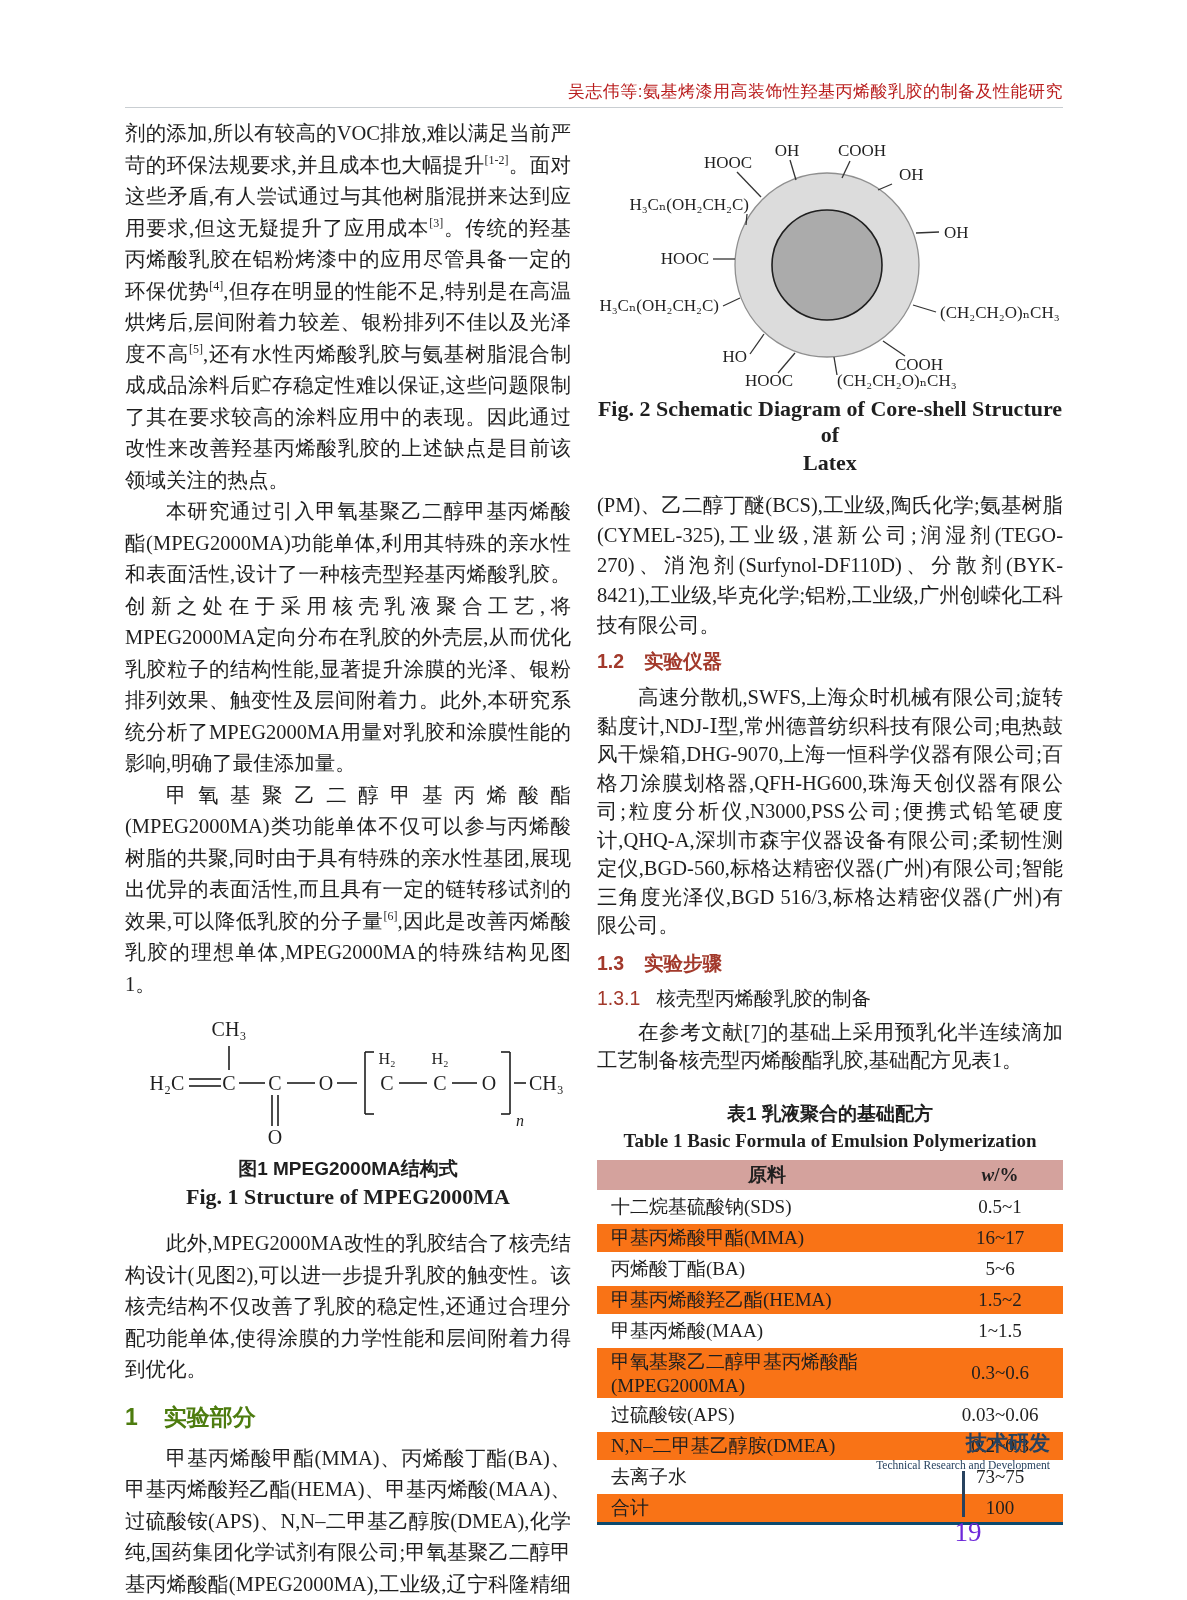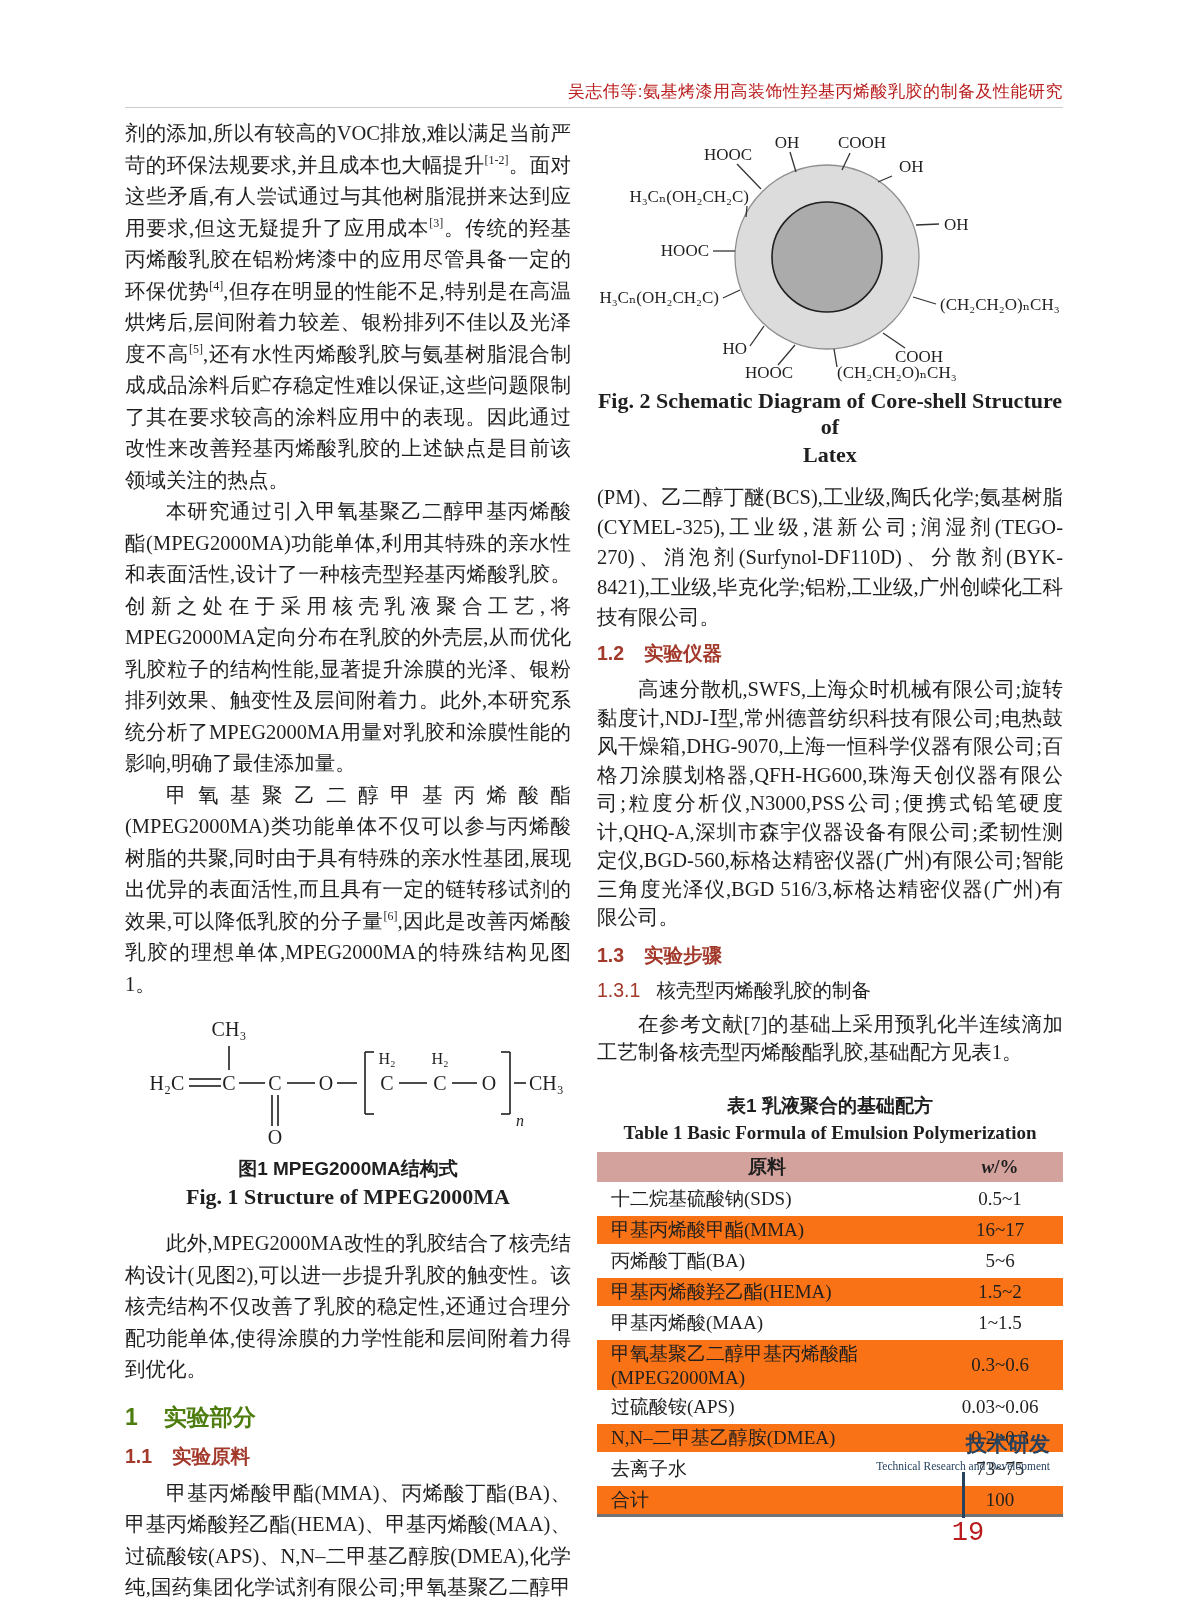--- a/index.html
+++ b/index.html
@@ -4,21 +4,21 @@
 <style>
   html,body{margin:0;padding:0;background:#ffffff;}
   .page{position:relative;width:1187px;height:1600px;background:#ffffff;overflow:hidden;
         font-family:"Liberation Serif","DejaVu Serif",serif;color:#1f1f1f;}
   
   .running-head{position:absolute;top:80px;left:125px;width:938px;text-align:right;
         font-family:"Liberation Sans","DejaVu Sans",sans-serif;font-size:17px;color:#b91c1c;letter-spacing:.5px;}
   .head-rule{position:absolute;top:107px;left:125px;width:938px;height:1px;background:#c9ced2;}
   
   .col-left{position:absolute;left:125px;top:118px;width:446px;}
-  .col-right{position:absolute;left:597px;top:120px;width:466px;}
+  .col-right{position:absolute;left:597px;top:128px;width:466px;}
   p.body{font-size:20.5px;line-height:31.5px;text-align:justify;margin:0;}
   .col-right p.body{line-height:30px;}
   p.tight{line-height:28.5px !important;}
   .indent{text-indent:2em;}
   sup.ref{font-size:12px;vertical-align:super;line-height:0;}
   
   .h1{font-family:"Liberation Sans","DejaVu Sans",sans-serif;font-weight:bold;font-size:23px;
       color:#4d7c0f;margin:16px 0 10px 0;}
   .h1 .num{margin-right:26px;}
   .h2{font-family:"Liberation Sans","DejaVu Sans",sans-serif;font-weight:bold;font-size:19.5px;
@@ -30,35 +30,35 @@
   
   .figure{margin:0;}
   .fig-cap-cn{text-align:center;font-family:"Liberation Sans","DejaVu Sans",sans-serif;
       font-weight:bold;font-size:19px;margin-top:4px;}
   .fig-cap-en{text-align:center;font-weight:bold;font-size:22px;margin-top:2px;}
   svg text{font-family:"Liberation Serif","DejaVu Serif",serif;fill:#1f1f1f;}
   
   .tbl-title-cn{text-align:center;font-family:"Liberation Sans","DejaVu Sans",sans-serif;
       font-weight:bold;font-size:19px;margin-top:26px;}
   .tbl-title-en{text-align:center;font-weight:bold;font-size:19px;margin-top:3px;}
-  .tbl{margin-top:8px;font-size:19px;border-bottom:3px solid #737373;}
+  .tbl{margin-top:8px;font-size:19px;border-bottom:3px solid #0c4a6e;}
   .t-row{display:flex;margin-bottom:3px;align-items:center;min-height:26px;padding:1px 0;}
   .t-row .c1{width:73%;padding-left:14px;box-sizing:border-box;text-align:left;}
   .t-row .c2{width:27%;text-align:center;}
   .t-head{background:#d4a29d;min-height:28px;}
   .t-head .c1{text-align:center;padding-left:0;font-family:"Liberation Sans","DejaVu Sans",sans-serif;font-weight:bold;}
   .t-head .c2{font-weight:bold;}
   .pink{background:#f97316;}
   
   .footer{position:absolute;right:127px;bottom:52px;display:flex;align-items:center;flex-direction:column;}
   .footer-txt{text-align:right;margin-right:10px;}
   .footer-cn{font-family:"Liberation Sans","DejaVu Sans",sans-serif;font-weight:bold;font-size:21px;color:#27425f;}
   .footer-en{font-size:11.5px;color:#27425f;margin-top:2px;}
   .footer-bar{width:3px;height:46px;background:#27425f;margin-right:9px;}
-  .footer-page{font-size:27px;color:#b91c1c;font-family:Liberation Mono, monospace;}
+  .footer-page{font-size:27px;color:#6d28d9;}
 </style>
 </head>
 <body>
 
 <div class="page">
 
   <div class="running-head">吴志伟等:氨基烤漆用高装饰性羟基丙烯酸乳胶的制备及性能研究</div>
   <div class="head-rule"></div>
 
   <div class="col-left">
@@ -109,23 +109,20 @@
       </svg>
       <div class="fig-cap-cn">图1  MPEG2000MA结构式</div>
       <div class="fig-cap-en">Fig. 1  Structure of MPEG2000MA</div>
     </figure>
 
     <p class="body indent" style="margin-top:18px;">此外,MPEG2000MA改性的乳胶结合了核壳结构设计(见图2),可以进一步提升乳胶的触变性。该核壳结构不仅改善了乳胶的稳定性,还通过合理分配功能单体,使得涂膜的力学性能和层间附着力得到优化。</p>
 
     <div class="h1">
       <span class="num">1</span><span>实验部分</span>
     </div>
-    <div class="h2">
-      <span class="num">1.1</span><span>实验原料</span>
-    </div>
 
     <p class="body indent">甲基丙烯酸甲酯(MMA)、丙烯酸丁酯(BA)、甲基丙烯酸羟乙酯(HEMA)、甲基丙烯酸(MAA)、过硫酸铵(APS)、N,N–二甲基乙醇胺(DMEA),化学纯,国药集团化学试剂有限公司;甲氧基聚乙二醇甲基丙烯酸酯(MPEG2000MA),工业级,辽宁科隆精细化工股份有限公司;去离子水,实验室自制;丙二醇甲醚</p>
   </div>
 
   <div class="col-right">
 
     <figure class="figure" style="margin:0;">
       <svg width="466" height="262" viewBox="0 0 466 262">
         <circle cx="230" cy="137" r="92" fill="#dcdcdc" stroke="#8f8f8f" stroke-width="1.3"></circle>
         <circle cx="230" cy="137" r="55" fill="#ababab" stroke="#1f1f1f" stroke-width="1.6"></circle>

